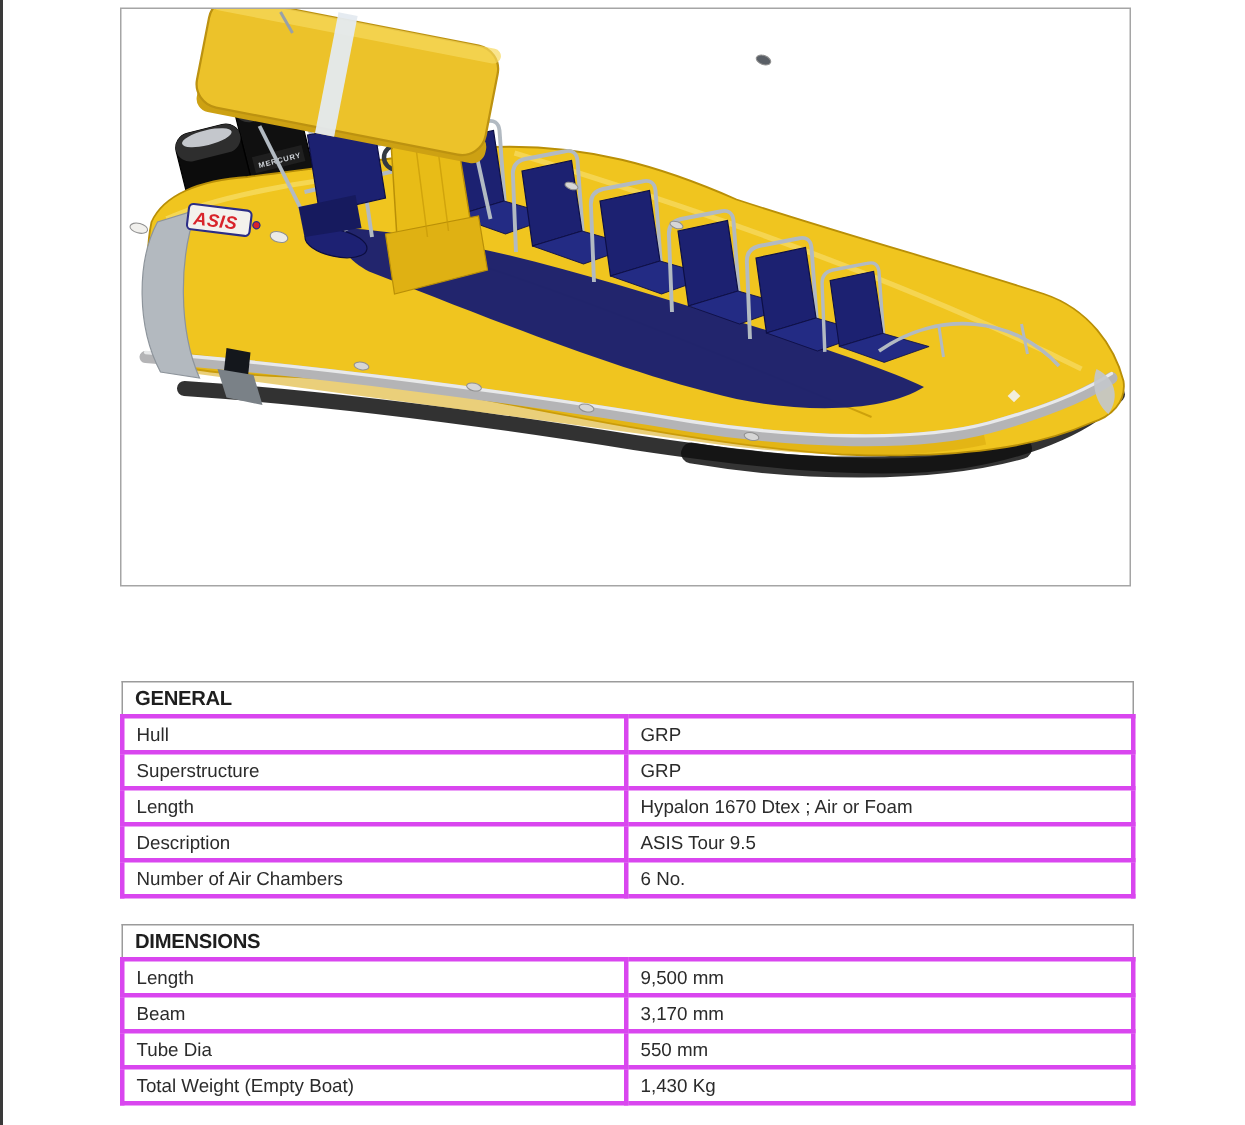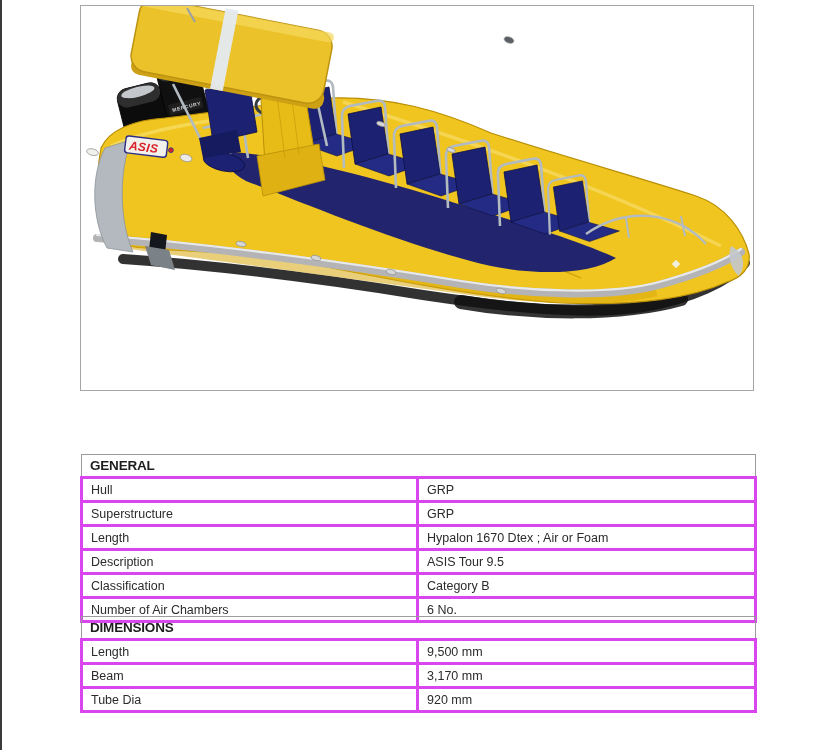--- a/index.html
+++ b/index.html
@@ -221,24 +221,20 @@
     </tr>
     <tr>
       <td>Length</td>
       <td>Hypalon 1670 Dtex ; Air or Foam</td>
     </tr>
     <tr>
       <td>Description</td>
       <td>ASIS Tour 9.5</td>
     </tr>
     <tr>
-      <td>Classification</td>
-      <td>Category B</td>
-    </tr>
-    <tr>
       <td>Number of Air Chambers</td>
       <td>6 No.</td>
     </tr>
   </tbody>
     </table>
 
   <table class="spec-table" id="dimensions-table">
     <colgroup>
         <col class="c1">
         <col class="c2">
@@ -250,18 +246,22 @@
     <tr>
       <td>Length</td>
       <td>9,500 mm</td>
     </tr>
     <tr>
       <td>Beam</td>
       <td>3,170 mm</td>
     </tr>
     <tr>
       <td>Tube Dia</td>
-      <td>920 mm</td>
+      <td>550 mm</td>
+    </tr>
+    <tr>
+      <td>Total Weight (Empty Boat)</td>
+      <td>1,430 Kg</td>
     </tr>
   </tbody>
     </table>
 
 </div>
 
 </body></html>

